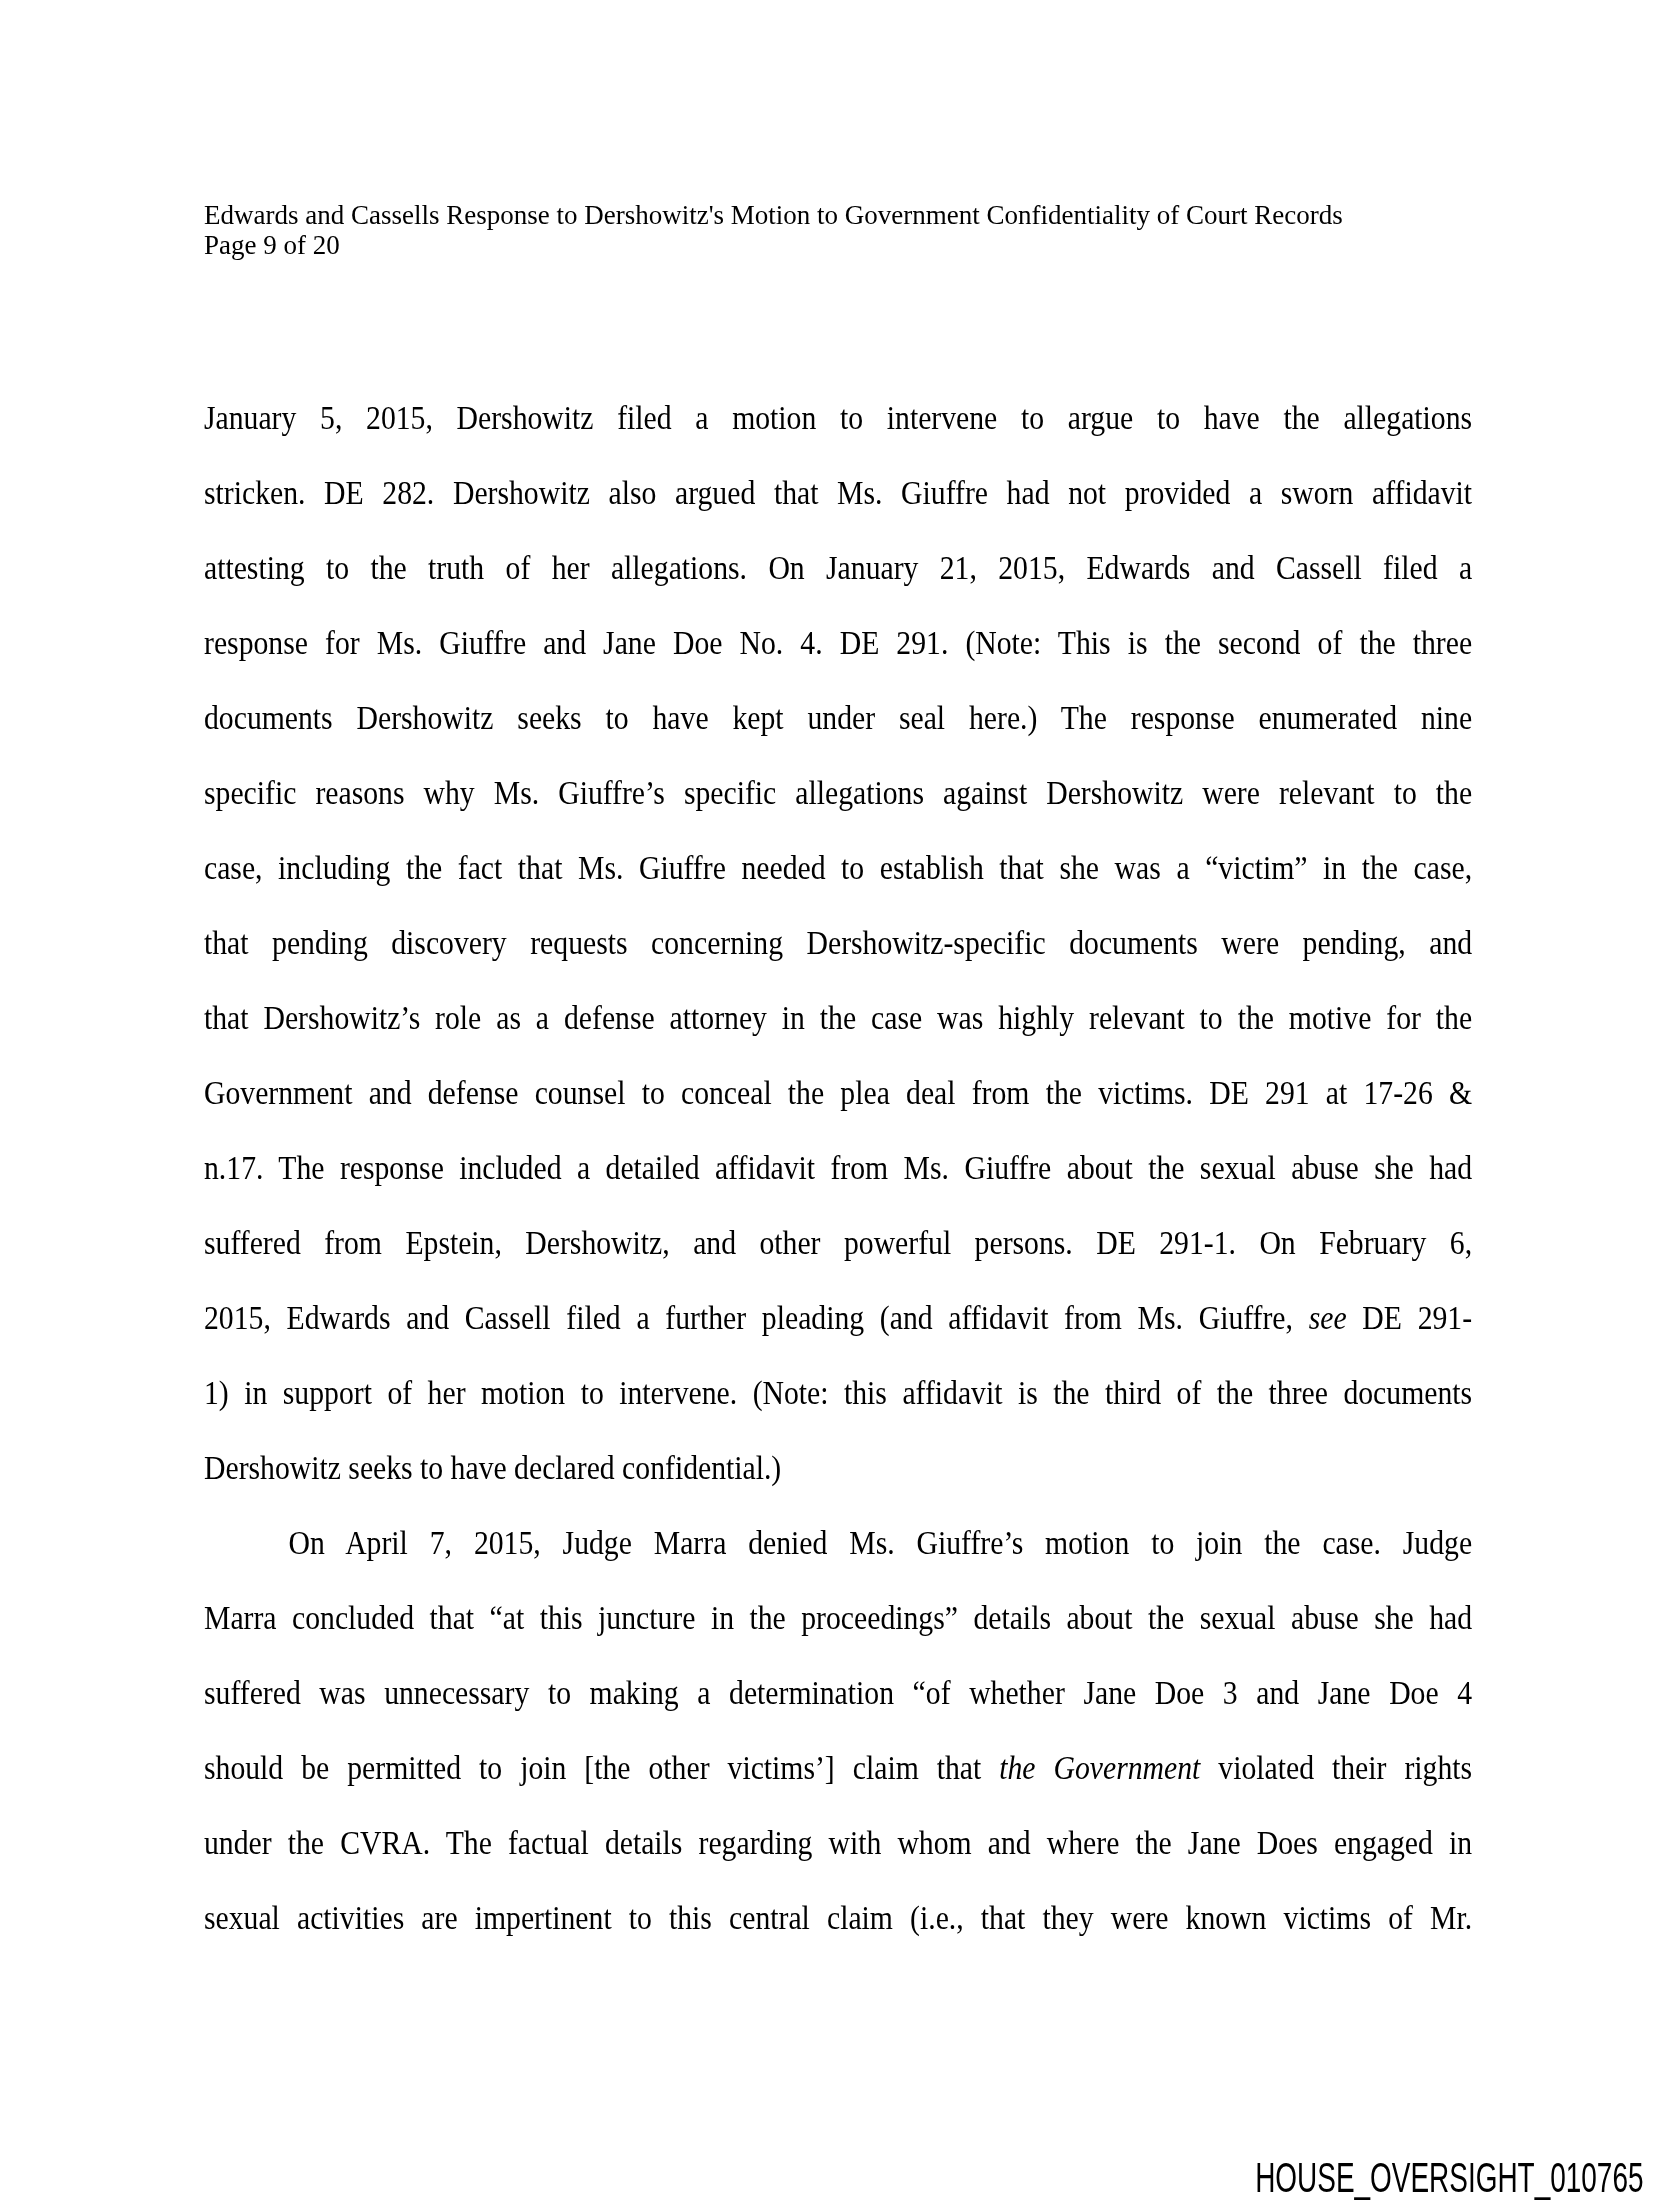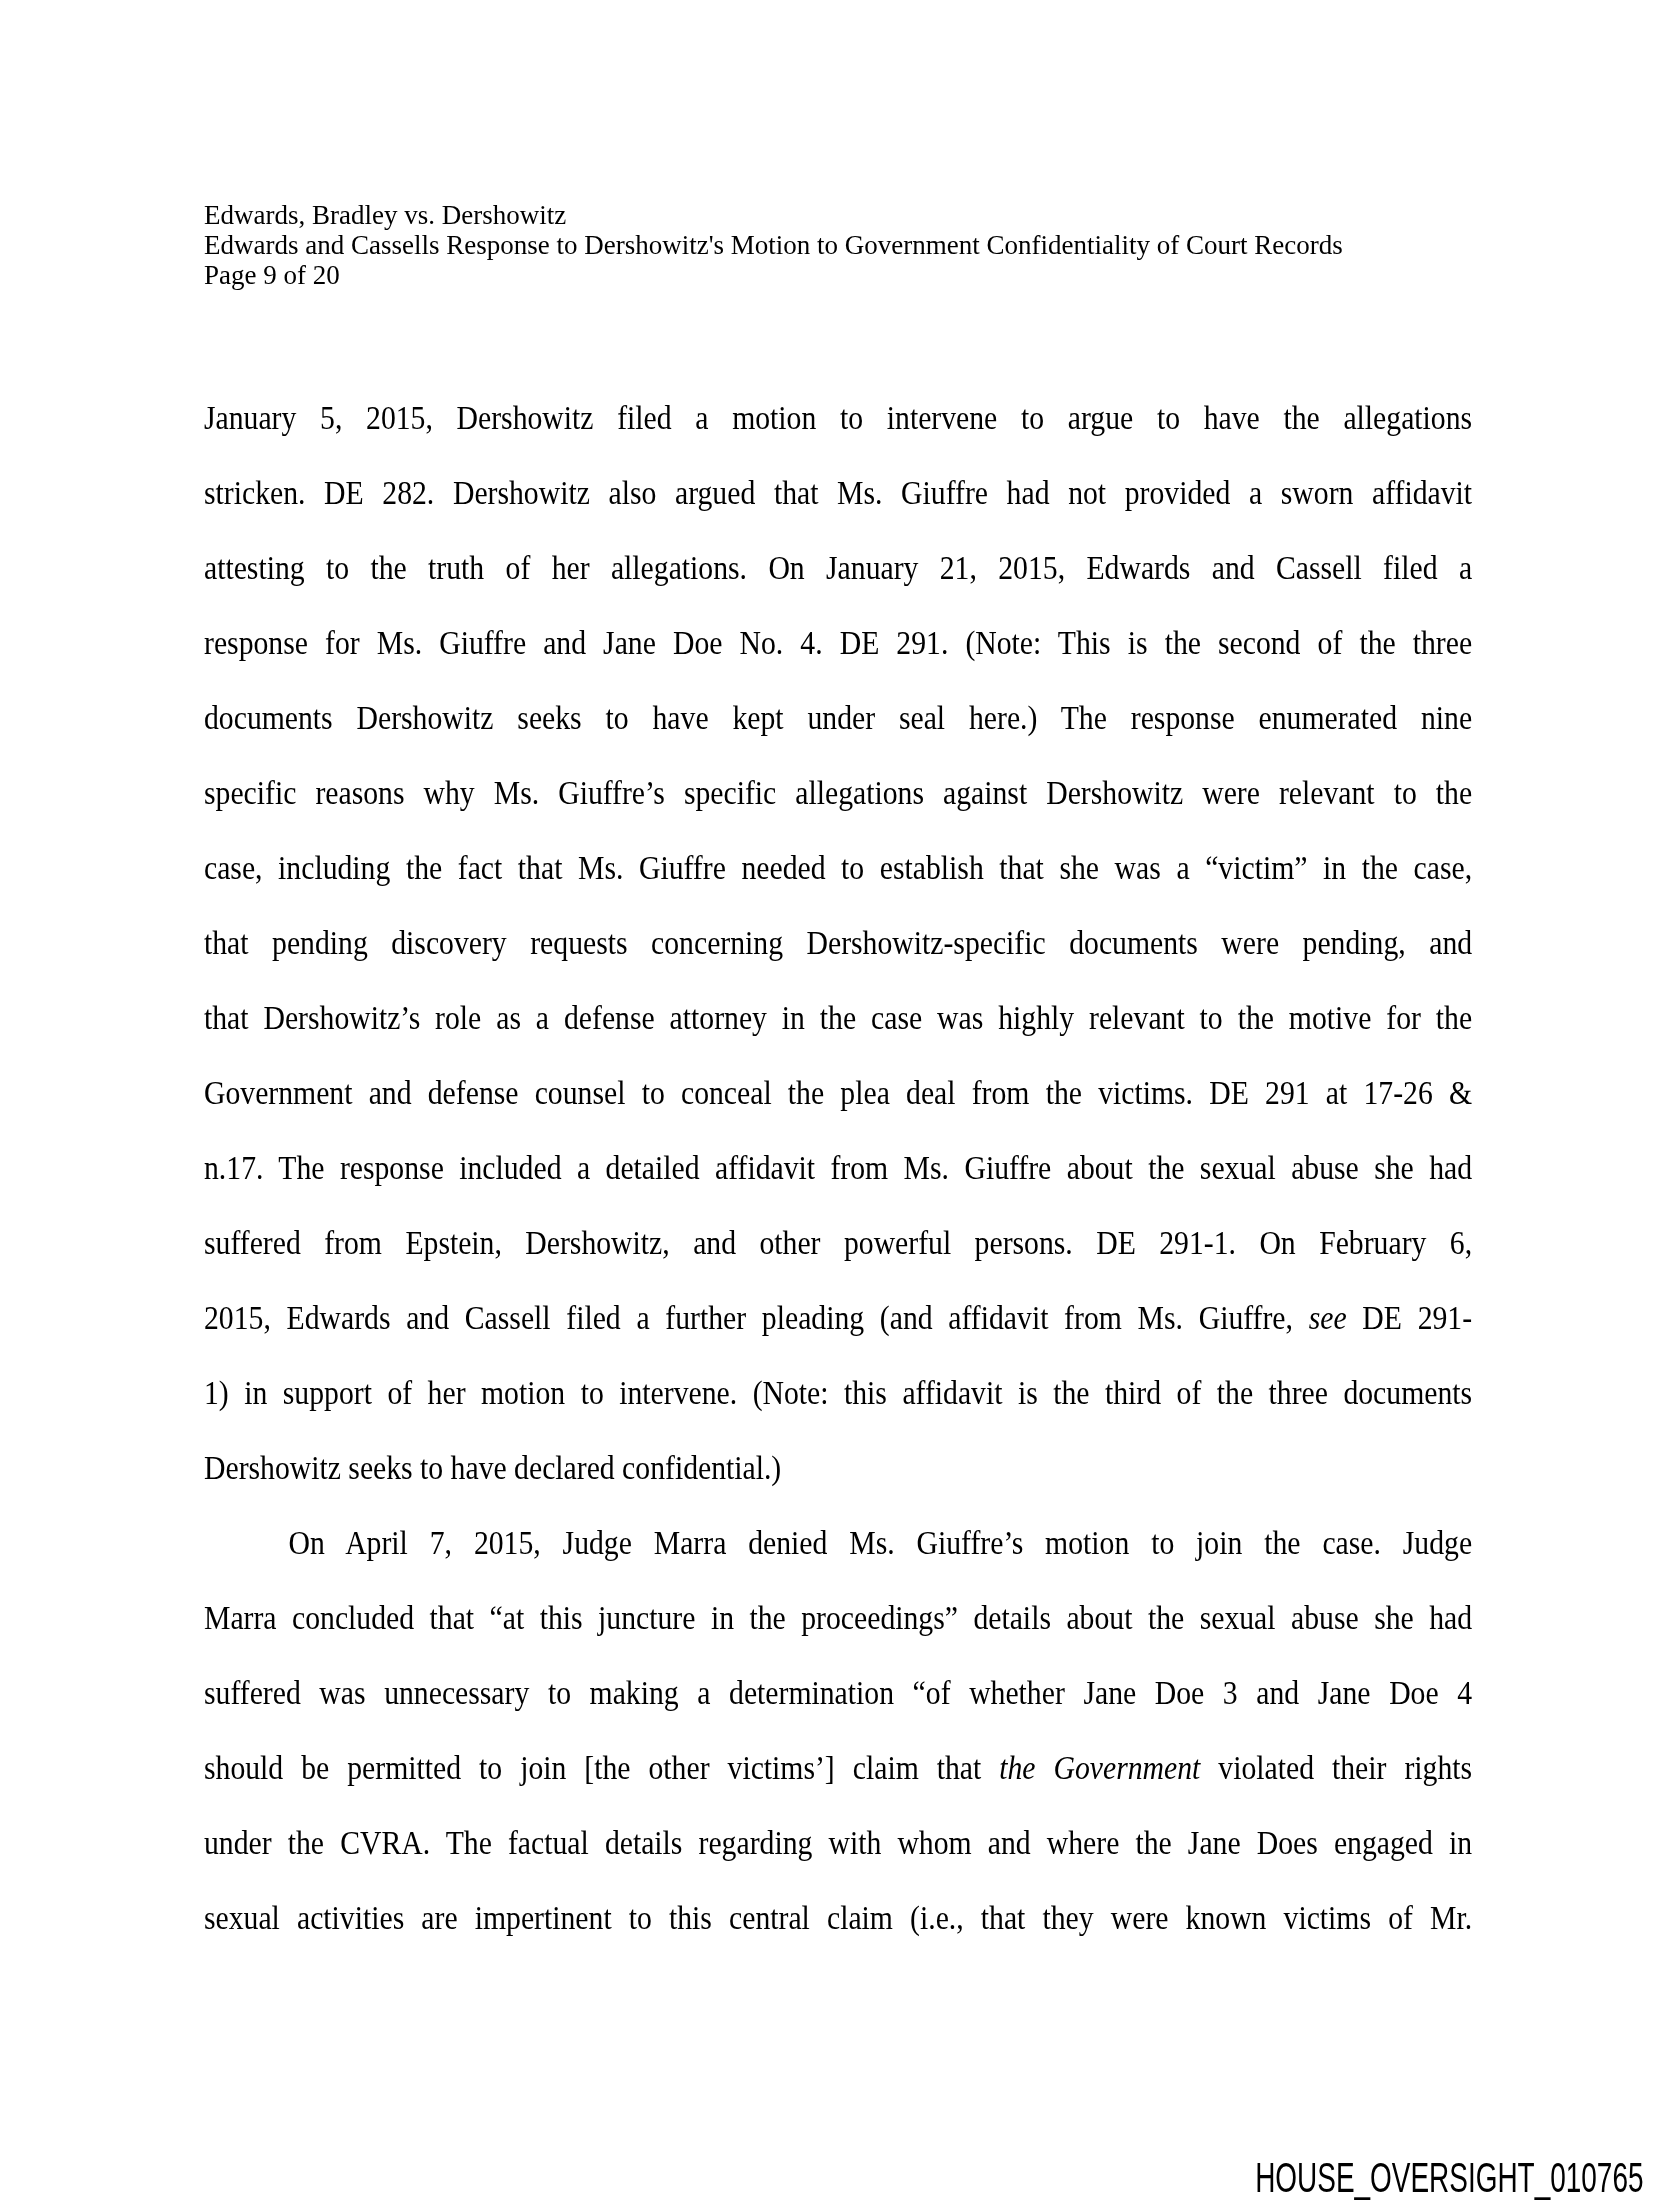--- a/index.html
+++ b/index.html
@@ -50,21 +50,20 @@
     transform: scaleX(0.65);  
     transform-origin: 100% 50%;
     white-space: nowrap;
   }
 </style>
 </head>
 <body>
 
 <div class="page">
   <div class="header">
-      <div class="hline">Edwards, Bradley vs. Dershowitz</div>
       <div class="hline">Edwards and Cassells Response to Dershowitz's Motion to Government Confidentiality of Court Records</div>
       <div class="hline">Page 9 of 20</div>
     </div>
   <div class="body-text">
       <div class="bline"><span>January 5, 2015, Dershowitz filed a motion to intervene to argue to have the allegations</span></div>
       <div class="bline"><span>stricken.  DE 282. Dershowitz also argued that Ms. Giuffre had not provided a sworn affidavit</span></div>
       <div class="bline"><span>attesting to the truth of her allegations.  On January 21, 2015, Edwards and Cassell filed a</span></div>
       <div class="bline"><span>response for Ms. Giuffre and Jane Doe No. 4.  DE 291.  (Note: This is the second of the three</span></div>
       <div class="bline"><span>documents Dershowitz seeks to have kept under seal here.)  The response enumerated nine</span></div>
       <div class="bline"><span>specific reasons why Ms. Giuffre’s specific allegations against Dershowitz were relevant to the</span></div>

